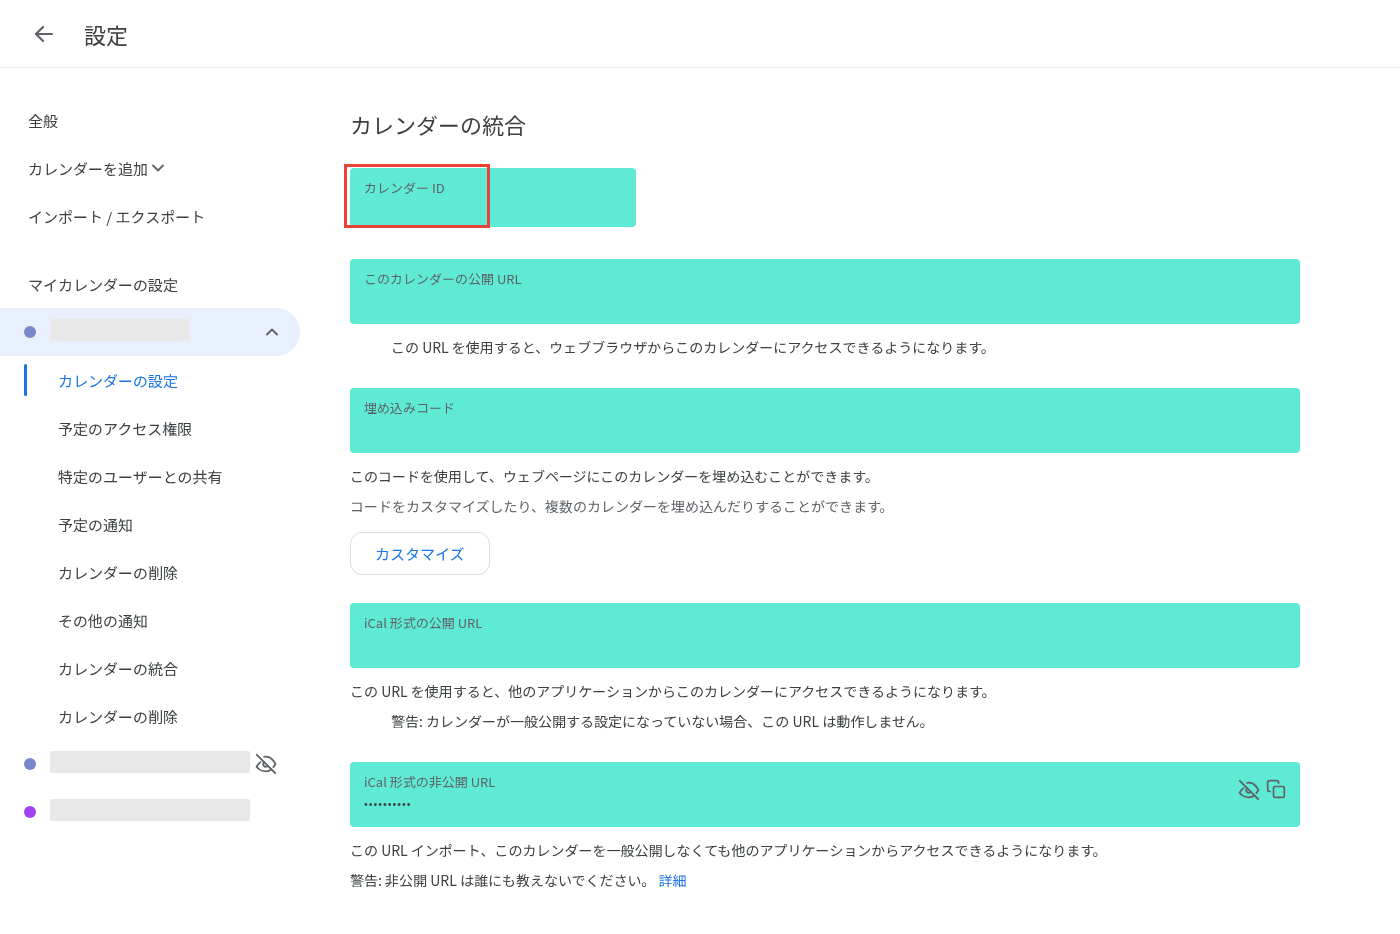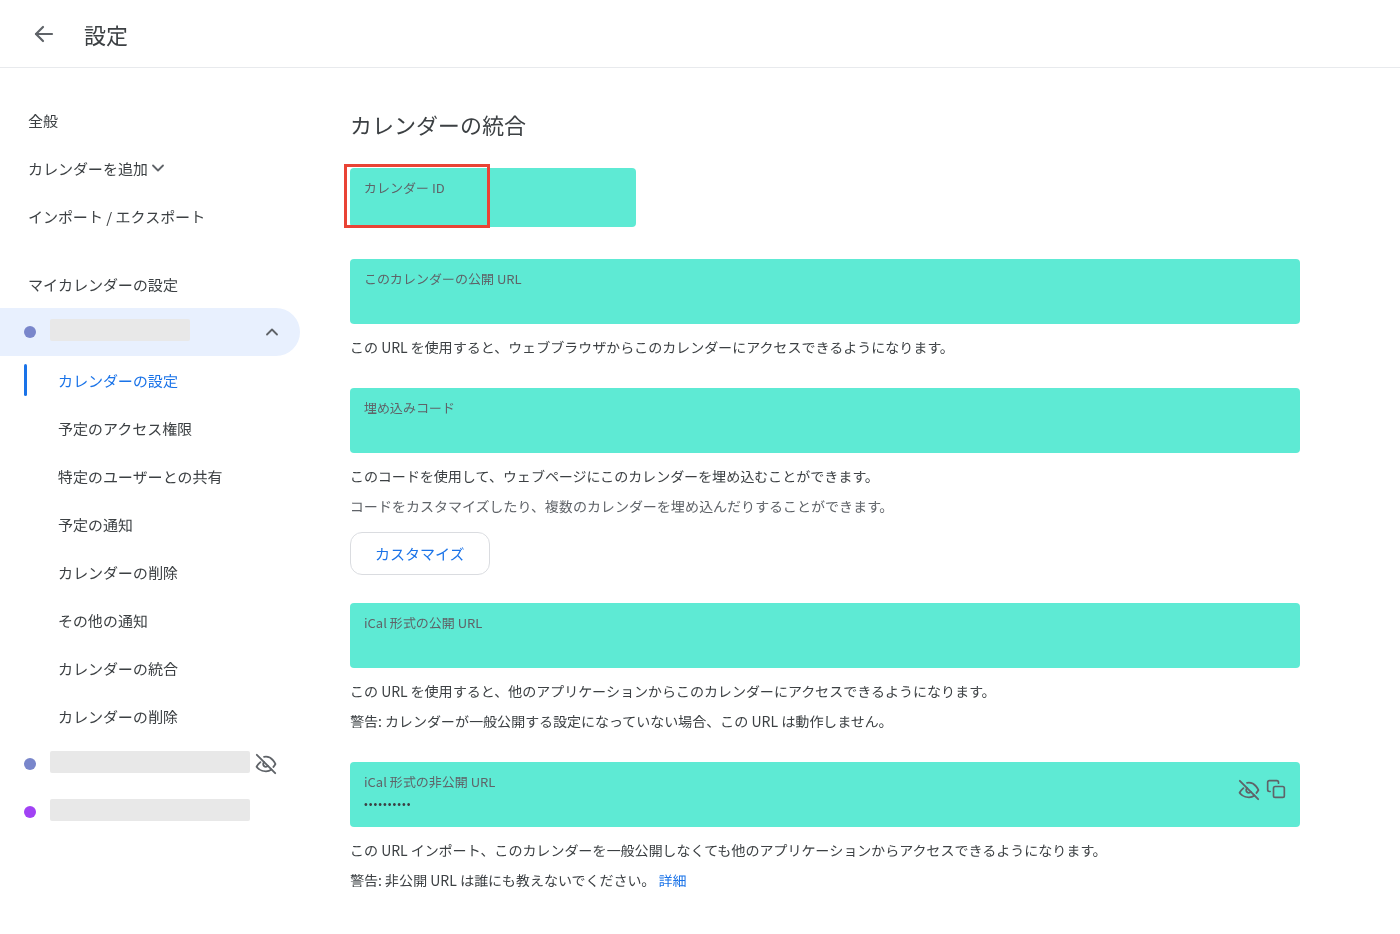--- a/index.html
+++ b/index.html
@@ -188,20 +188,21 @@
       font-size: 14px;
       color: #3c4043;
       line-height: 1.7;
       margin-bottom: 6px;
     }
     .helper.secondary {
       color: #5f6368;
     }
     .helper.spacer {
       margin-bottom: 28px;
+      margin-left: 41px;
     }
     .outlined-btn {
       display: inline-block;
       border: 1px solid #dadce0;
       color: #1a73e8;
       font-size: 15px;
       padding: 10px 24px;
       border-radius: 12px;
       cursor: pointer;
       background: #fff;

